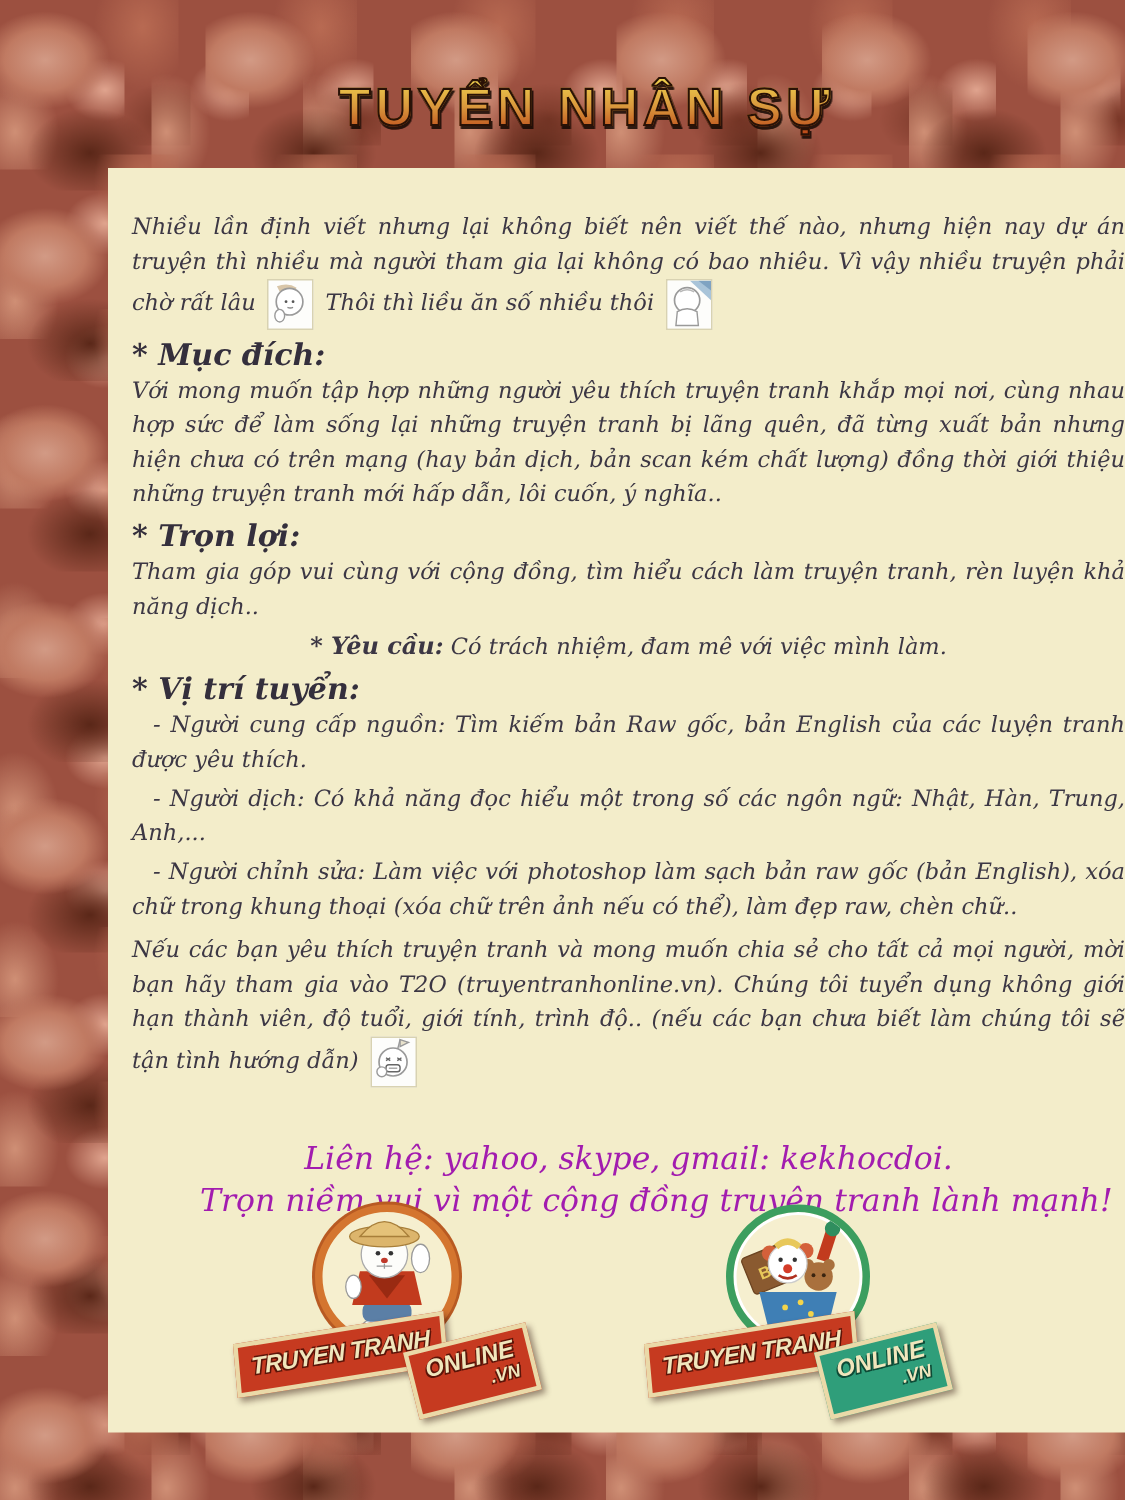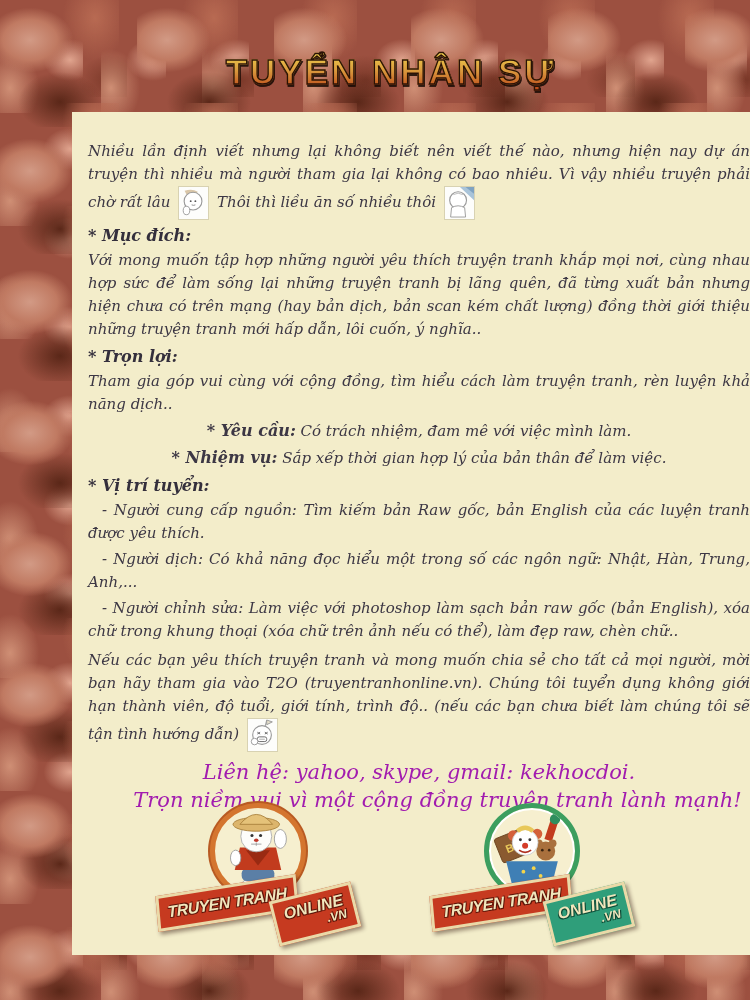--- a/index.html
+++ b/index.html
@@ -33,21 +33,21 @@
   }
 
   .panel{
     position:absolute; left:72px; top:112px; width:694px; height:843px;
     background:#f3edca; color:#3c3744;
     padding:28px 16px 0 16px;
   }
 
   .panel p{ font-size:15px; font-style:italic; line-height:23px; text-align:justify; margin-bottom:3px; }
   .panel p.noj{ text-align:center; }
-  .sec-h{ font-size:16px; font-style:italic; font-weight:bold; line-height:24px; margin:4px 0 1px 0; color:#342f3c; }
+  .sec-h{ font-size:20px; font-style:italic; font-weight:bold; line-height:24px; margin:4px 0 1px 0; color:#342f3c; }
   .inline-h{ font-weight:bold; font-size:16px; }
   .indent{ text-indent:14px; }
   .outro{ margin-top:6px; }
 
   .emo{ display:inline-block; width:31px; height:34px; vertical-align:middle;
         background:#fdfdfb; border:1px solid #d8d2b2; margin:0 3px; }
   .emo svg{ width:100%; height:100%; }
 
   .contact{
     position:absolute; left:0; bottom:140px; width:100%; text-align:center;
@@ -128,22 +128,20 @@
 
     <div class="sec-h">* Mục đích:</div>
     <p>Với mong muốn tập hợp những người yêu thích truyện tranh khắp mọi nơi, cùng nhau hợp sức để làm sống lại những truyện tranh bị lãng quên, đã từng xuất bản nhưng hiện chưa có trên mạng (hay bản dịch, bản scan kém chất lượng) đồng thời giới thiệu những truyện tranh mới hấp dẫn, lôi cuốn, ý nghĩa..</p>
 
     <div class="sec-h">* Trọn lợi:</div>
     <p>Tham gia góp vui cùng với cộng đồng, tìm hiểu cách làm truyện tranh, rèn luyện khả năng dịch..</p>
 
     <p class="noj"><span class="inline-h">* Yêu cầu:</span>
       <span>Có trách nhiệm, đam mê với việc mình làm.</span></p>
 
-    <p class="noj"><span class="inline-h">* Nhiệm vụ:</span>
-      <span>Sắp xếp thời gian hợp lý của bản thân để làm việc.</span></p>
 
     <div class="sec-h">* Vị trí tuyển:</div>
     <p class="indent">- Người cung cấp nguồn: Tìm kiếm bản Raw gốc, bản English của các luyện tranh được yêu thích.</p>
     <p class="indent">- Người dịch: Có khả năng đọc hiểu một trong số các ngôn ngữ: Nhật, Hàn, Trung, Anh,...</p>
     <p class="indent">- Người chỉnh sửa: Làm việc với photoshop làm sạch bản raw gốc (bản English), xóa chữ trong khung thoại (xóa chữ trên ảnh nếu có thể), làm đẹp raw, chèn chữ..</p>
 
     <p class="outro"><span>Nếu các bạn yêu thích truyện tranh và mong muốn chia sẻ cho tất cả mọi người, mời bạn hãy tham gia vào T2O (truyentranhonline.vn). Chúng tôi tuyển dụng không giới hạn thành viên, độ tuổi, giới tính, trình độ.. (nếu các bạn chưa biết làm chúng tôi sẽ tận tình hướng dẫn)</span>
       <span class="emo">
         <svg viewBox="0 0 31 34">
             <line x1="20" y1="1" x2="18" y2="9" stroke="#999"></line>

